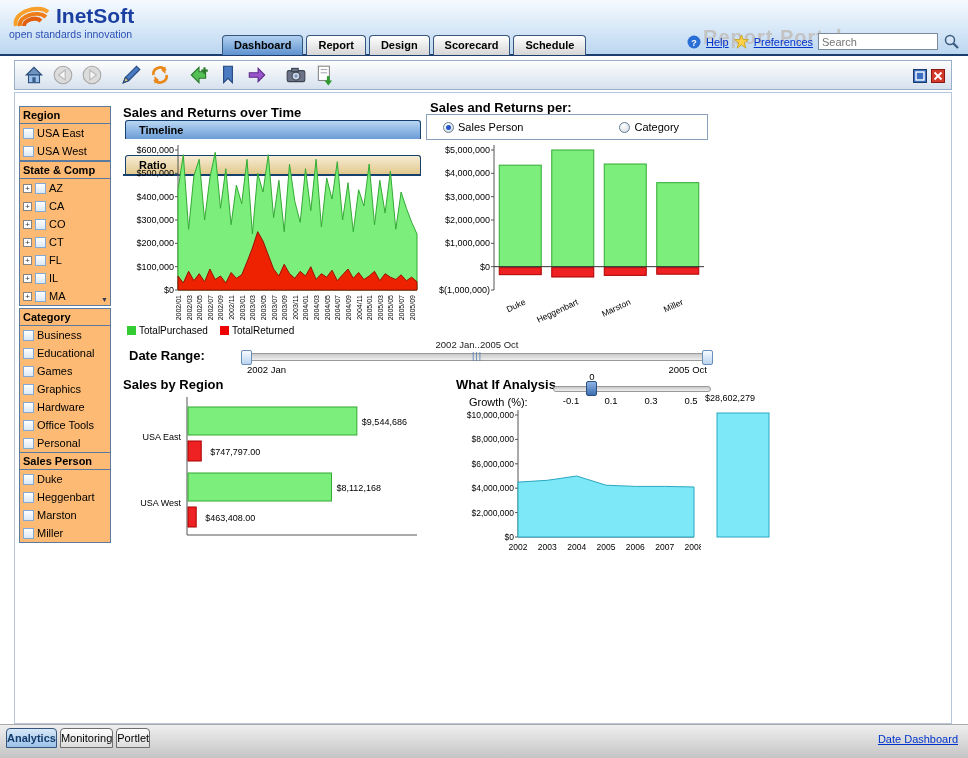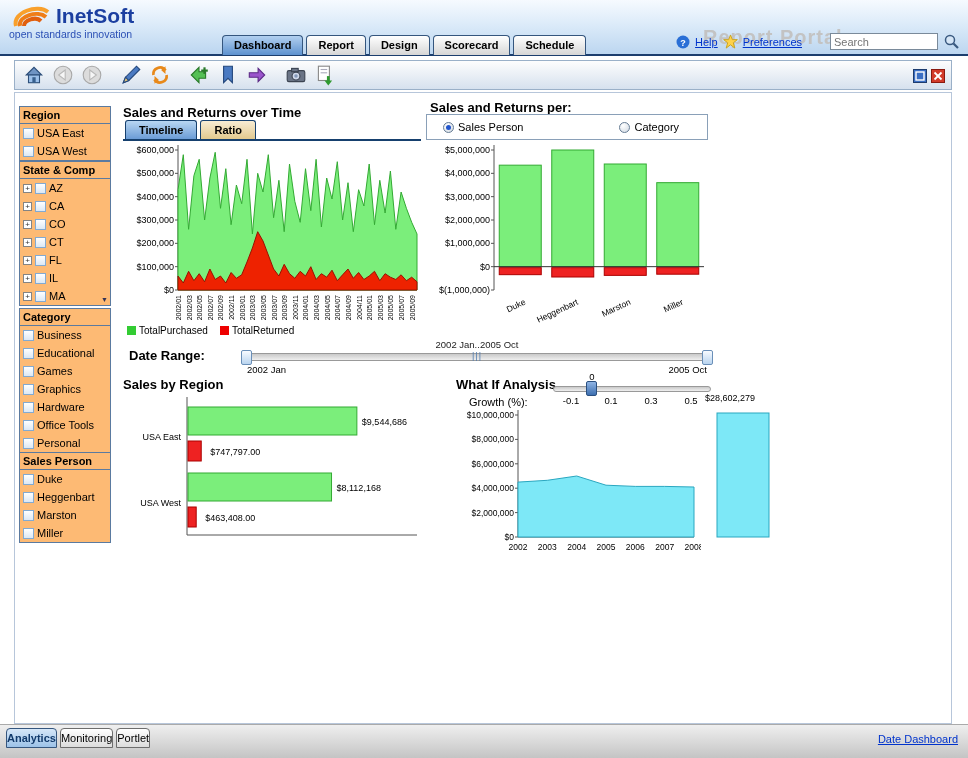--- a/index.html
+++ b/index.html
@@ -12,21 +12,21 @@
 #logo{position:absolute;top:2px;left:8px;}
 #logo-row{display:flex;align-items:flex-end;gap:4px;}
 .logo-title{font-size:21px;font-weight:bold;color:#1b3fa0;}
 .logo-tagline{font-size:10.5px;color:#2b50b5;margin-left:1px;}
 #portal-title{position:absolute;top:26px;left:703px;font-size:20px;font-weight:bold;color:#c3c3c3;letter-spacing:1px;}
 #navTabs{position:absolute;left:222px;bottom:-1px;display:flex;gap:3px;align-items:flex-end;justify-content:center;}
 .ntab{height:20px;padding:3px 11px;border:1px solid #35567e;border-bottom:none;border-radius:4px 4px 0 0;background:linear-gradient(180deg,#ffffff,#d6d6d6);font-weight:bold;font-size:11px;cursor:pointer;white-space:nowrap;}
 .ntab.active{background:linear-gradient(180deg,#b2d0f0,#5e92cf);}
 #util{position:absolute;right:8px;bottom:4px;display:flex;align-items:center;gap:5px;}
 .hlink{color:#0033cc;text-decoration:underline;font-size:11px;cursor:pointer;}
-#search-input{width:108px;height:17px;border:1px solid #7a8a9a;font-size:11px;padding:1px 3px;background:#fff;margin-left:23px;}
+#search-input{width:120px;height:17px;border:1px solid #7a8a9a;font-size:11px;padding:1px 3px;background:#fff;}
 
 
 #toolbar{position:absolute;top:60px;left:14px;width:938px;height:30px;background:linear-gradient(180deg,#fdfdfd,#d6e1ee);border:1px solid #9ab0c8;display:flex;align-items:center;padding:0 8px;}
 .ticon{width:22px;height:22px;display:inline-block;margin-right:7px;cursor:pointer;}
 .tsp{width:10px;display:inline-block;}
 #winbtns{position:absolute;right:6px;top:8px;display:flex;gap:4px;}
 .winbtn{width:14px;height:14px;cursor:pointer;}
 
 
 #content{position:absolute;top:92px;left:14px;width:938px;height:632px;background:#fff;border:1px solid #b7c6da;}
@@ -35,21 +35,21 @@
 .spanel{position:absolute;left:4px;width:92px;background:#fdba74;border:1px solid #5a7aa0;}
 .spanel .hd{font-weight:bold;padding:2px 3px;border-bottom:1px solid #5a7aa0;font-size:11px;white-space:nowrap;overflow:hidden;}
 .srow{display:flex;align-items:center;gap:3px;height:18px;padding:0 3px;white-space:nowrap;overflow:hidden;}
 .cb{width:11px;height:11px;border:1px solid #82aad2;background:linear-gradient(180deg,#ffffff,#dce8f4);flex:0 0 auto;cursor:pointer;}
 .plus{width:9px;height:9px;border:1px solid #848484;font-size:8px;line-height:7px;text-align:center;color:#333;background:#fff;flex:0 0 auto;cursor:pointer;}
 .slbl{font-size:11px;}
 .scrolldn{position:absolute;right:2px;bottom:2px;font-size:7px;color:#335;cursor:pointer;}
 
 
 .chart-title{position:absolute;font-weight:bold;font-size:13px;}
-#ctabs{position:absolute;left:108px;top:27px;width:298px;border-bottom:2px solid #16406e;display:flex;gap:3px;padding-left:2px;}
+#ctabs{position:absolute;left:108px;top:27px;width:298px;border-bottom:2px solid #16406e;display:flex;gap:16px;padding-left:2px;flex-direction:column;}
 .ctab{padding:3px 13px;font-weight:bold;font-size:11px;border:1px solid #16406e;border-bottom:none;border-radius:3px 3px 0 0;cursor:pointer;}
 .ctab.active{background:linear-gradient(180deg,#b8d6f2,#6b9cd6);}
 .ctab.ratio{background:linear-gradient(180deg,#f7ecd4,#e2c98e);}
 #legend{position:absolute;left:112px;top:232px;display:flex;gap:12px;align-items:center;}
 .leg{display:flex;align-items:center;gap:3px;font-size:10px;}
 .legsw{width:9px;height:9px;display:inline-block;}
 
 #perHeader{position:absolute;left:411px;top:21px;width:282px;height:26px;border:1px solid #8aa0b8;background:#fff;display:flex;align-items:center;gap:96px;padding-left:16px;}
 .radio{width:11px;height:11px;border-radius:50%;border:1px solid #667c94;background:radial-gradient(circle at 35% 30%,#fff,#cfd8e2);display:inline-block;cursor:pointer;}
 .radio.sel::after{content:'';display:block;width:5px;height:5px;border-radius:50%;background:#2255cc;margin:2px auto;}

